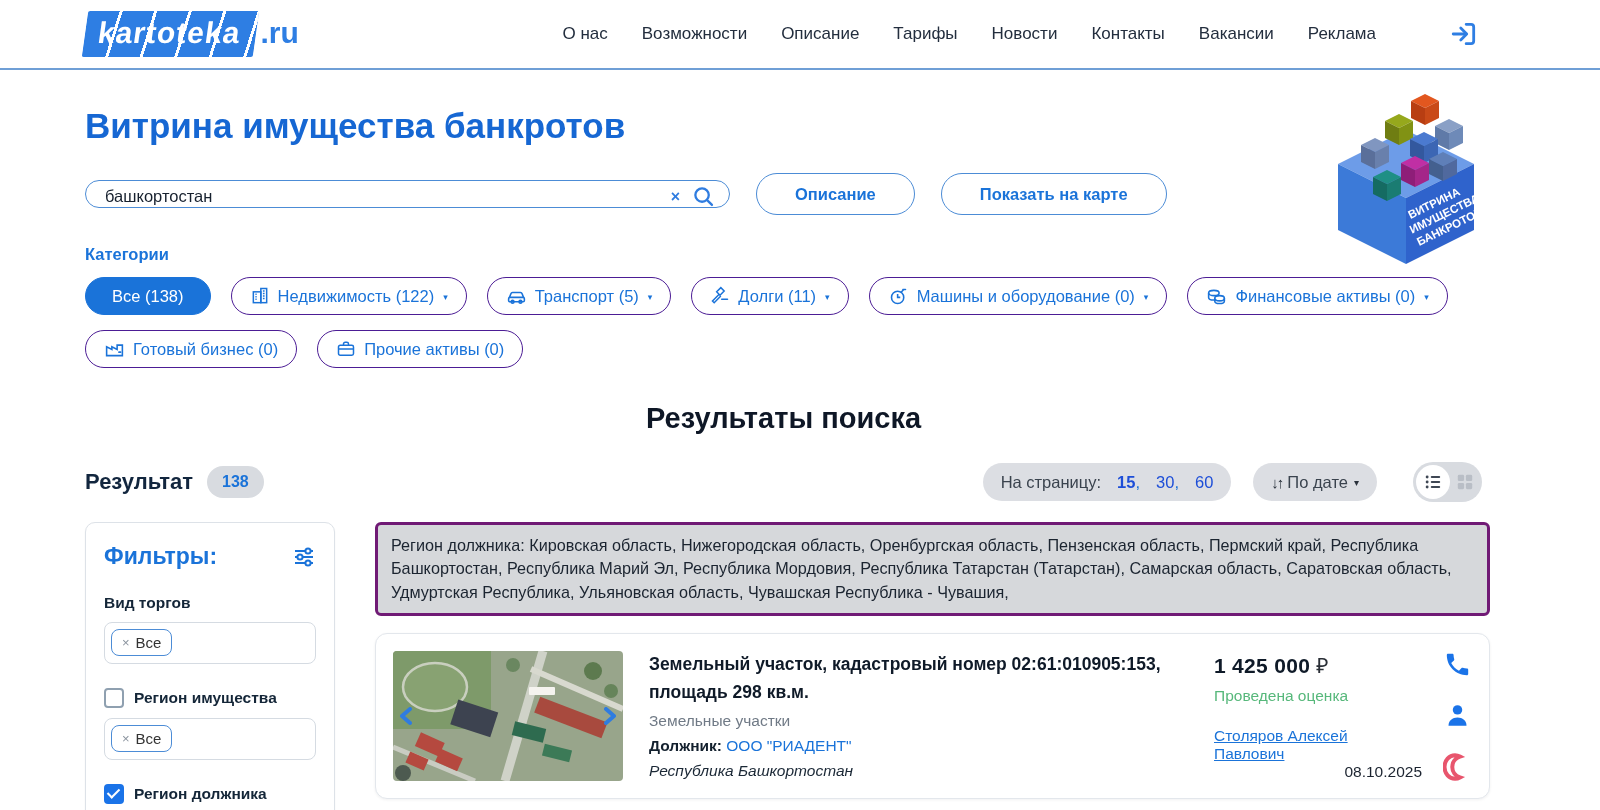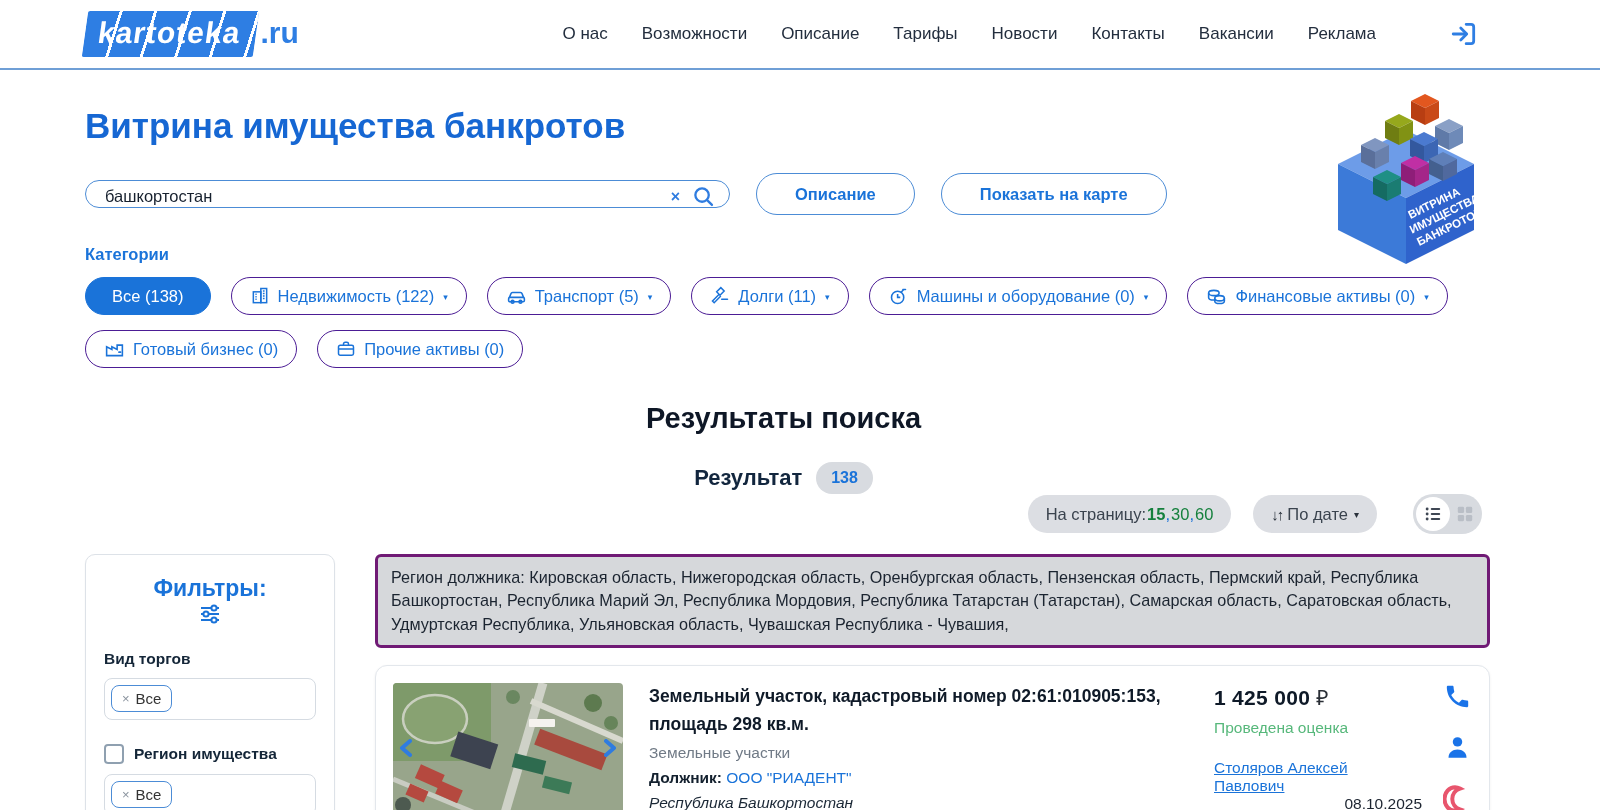--- a/index.html
+++ b/index.html
@@ -40,44 +40,44 @@
   .chip { display:inline-flex; align-items:center; gap:8px; height:38px; padding:0 18px;
     border:1px solid #4c1d95; border-radius:20px; color:#1a73d9; font-size:16.5px;
     background:#fff; cursor:pointer; white-space:nowrap; }
   .chip.active { background:#1a73d9; color:#fff; border-color:#1a73d9; padding:0 26px; }
   .chip svg { flex-shrink:0; }
   .chip .caret { font-size:9px; margin-left:1px; transform:translateY(1px); }
 
   
   .results-heading { margin-top:34px; padding:0 118px 0 85px; text-align:center;
     font-size:29px; font-weight:700; color:#0e1726; }
-  .toolbar { margin-top:27px; padding:0 118px 0 85px; display:flex; align-items:center;flex-direction:column; }
+  .toolbar { margin-top:27px; padding:0 118px 0 85px; display:flex; align-items:center; }
   .toolbar-left { display:flex; align-items:center; gap:14px; }
   .result-word { font-size:22px; font-weight:700; color:#12263e; }
   .count-badge { background:#d8dbe0; color:#1a73d9; font-weight:700; font-size:16px;
     padding:7px 15px; border-radius:18px; cursor:default; }
   .toolbar-right { margin-left:auto; display:flex; align-items:center; gap:22px; }
   .pill { background:#dcdee3; height:38px; border-radius:19px; display:flex; align-items:center;
     padding:0 18px; font-size:16.5px; color:#3a434e; cursor:pointer; white-space:nowrap; }
-  .pp-num { color:#15803d; margin-left:1px; cursor:pointer; }
+  .pp-num { color:#1d4ed8; margin-left:16px; cursor:pointer; }
   .pp-num.first { font-weight:700; }
   .pp-sep { color:#1a73d9; }
   .sort-arrows { font-size:15px; color:#2a323c; margin-right:5px; letter-spacing:-2px; }
   .sort-caret { font-size:10px; margin-left:6px; color:#2a323c; }
   .view-toggle { background:#d8dbe0; border-radius:20px; height:40px; display:flex;
     align-items:center; padding:3px 8px 3px 3px; margin-left:14px; }
   .vt-circle { width:34px; height:34px; background:#fff; border-radius:50%; display:flex;
     align-items:center; justify-content:center; cursor:pointer; }
   .vt-grid { margin-left:6px; cursor:pointer; }
 
   
   .main { margin-top:20px; padding:0 118px 0 85px; display:flex; gap:40px; }
   .sidebar { width:250px; flex-shrink:0; border:1px solid #dde2e8; border-radius:10px;
     padding:20px 18px; height:430px; box-shadow:0 1px 2px rgba(16,24,40,.05); background:#fff; }
-  .sb-head { display:flex; align-items:center; justify-content:space-between;flex-direction:column; }
+  .sb-head { display:flex; align-items:center; justify-content:space-between; }
   .sb-title { font-size:23px; font-weight:700; color:#1a73d9; }
   .sb-group-label { margin-top:24px; font-size:15.5px; font-weight:700; color:#142638;
     display:flex; align-items:center; gap:10px; }
   .cb { width:20px; height:20px; border-radius:4px; flex-shrink:0; cursor:pointer; position:relative; }
   .cb.unchecked { border:2px solid #8fa0b0; background:#fff; }
   .cb.checked { background:#1a73e8; }
   .cb.checked::after { content:""; position:absolute; left:6px; top:2px; width:5px; height:10px;
     border:solid #fff; border-width:0 2.5px 2.5px 0; transform:rotate(45deg); }
   .select-box { margin-top:10px; border:1px solid #d5dbe2; border-radius:8px; padding:6px;
     min-height:42px; background:#fff; cursor:text; }

